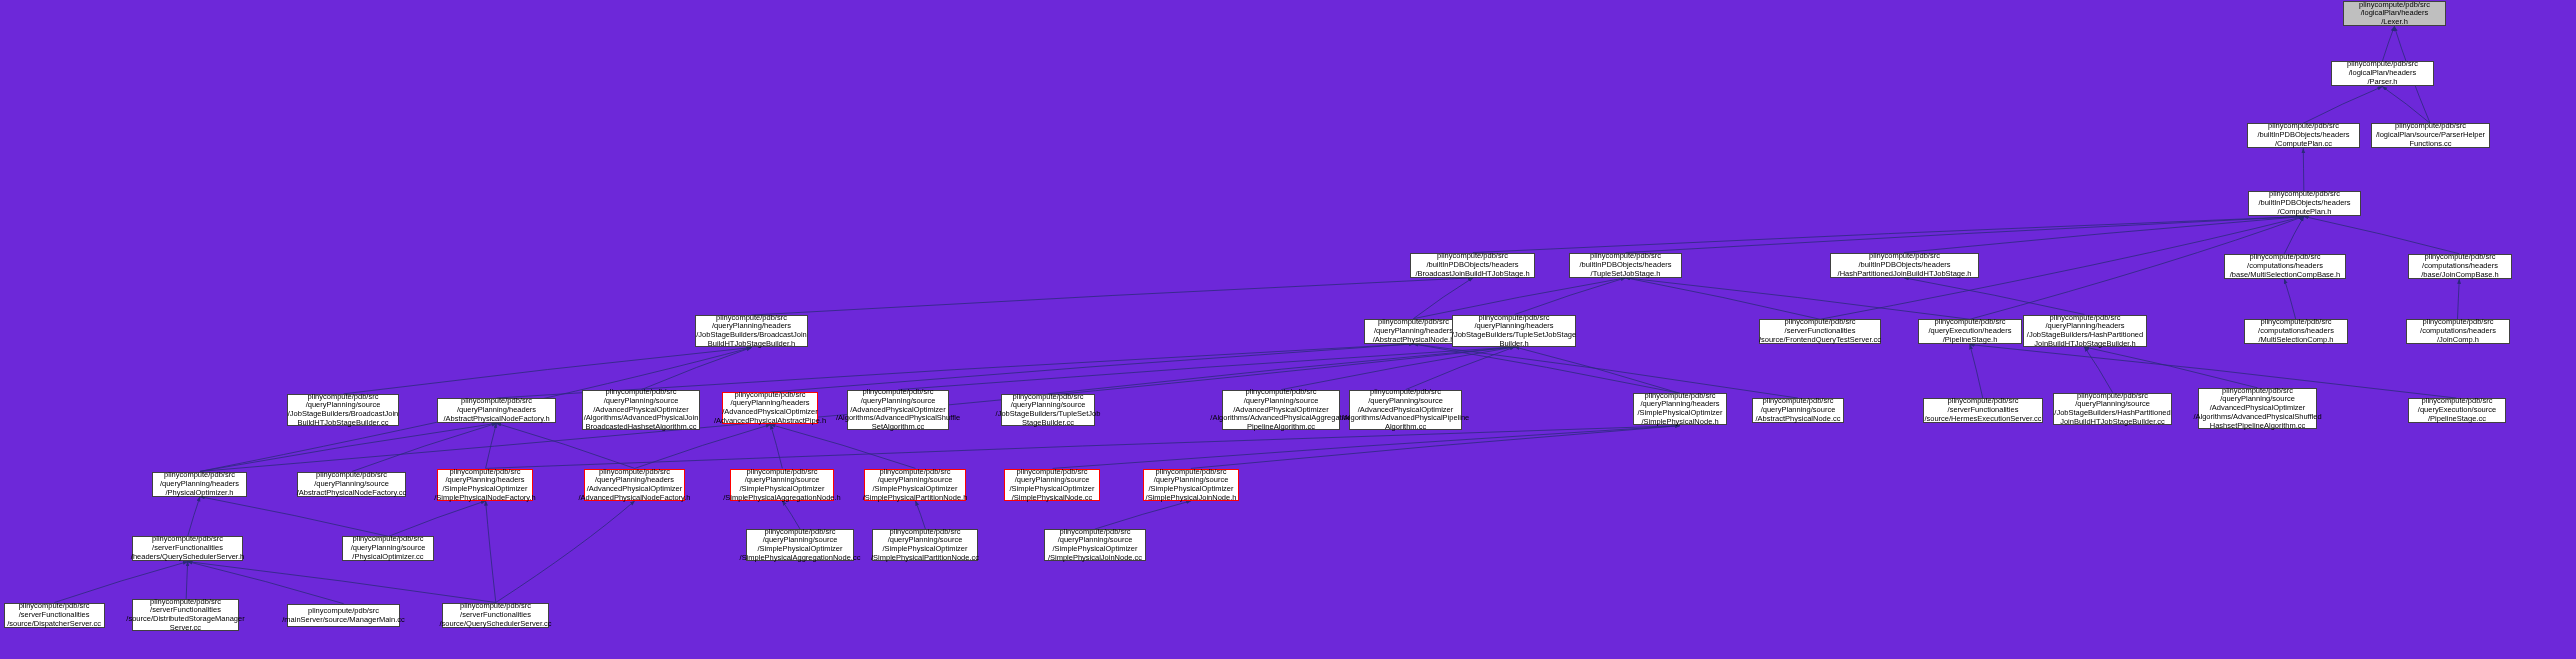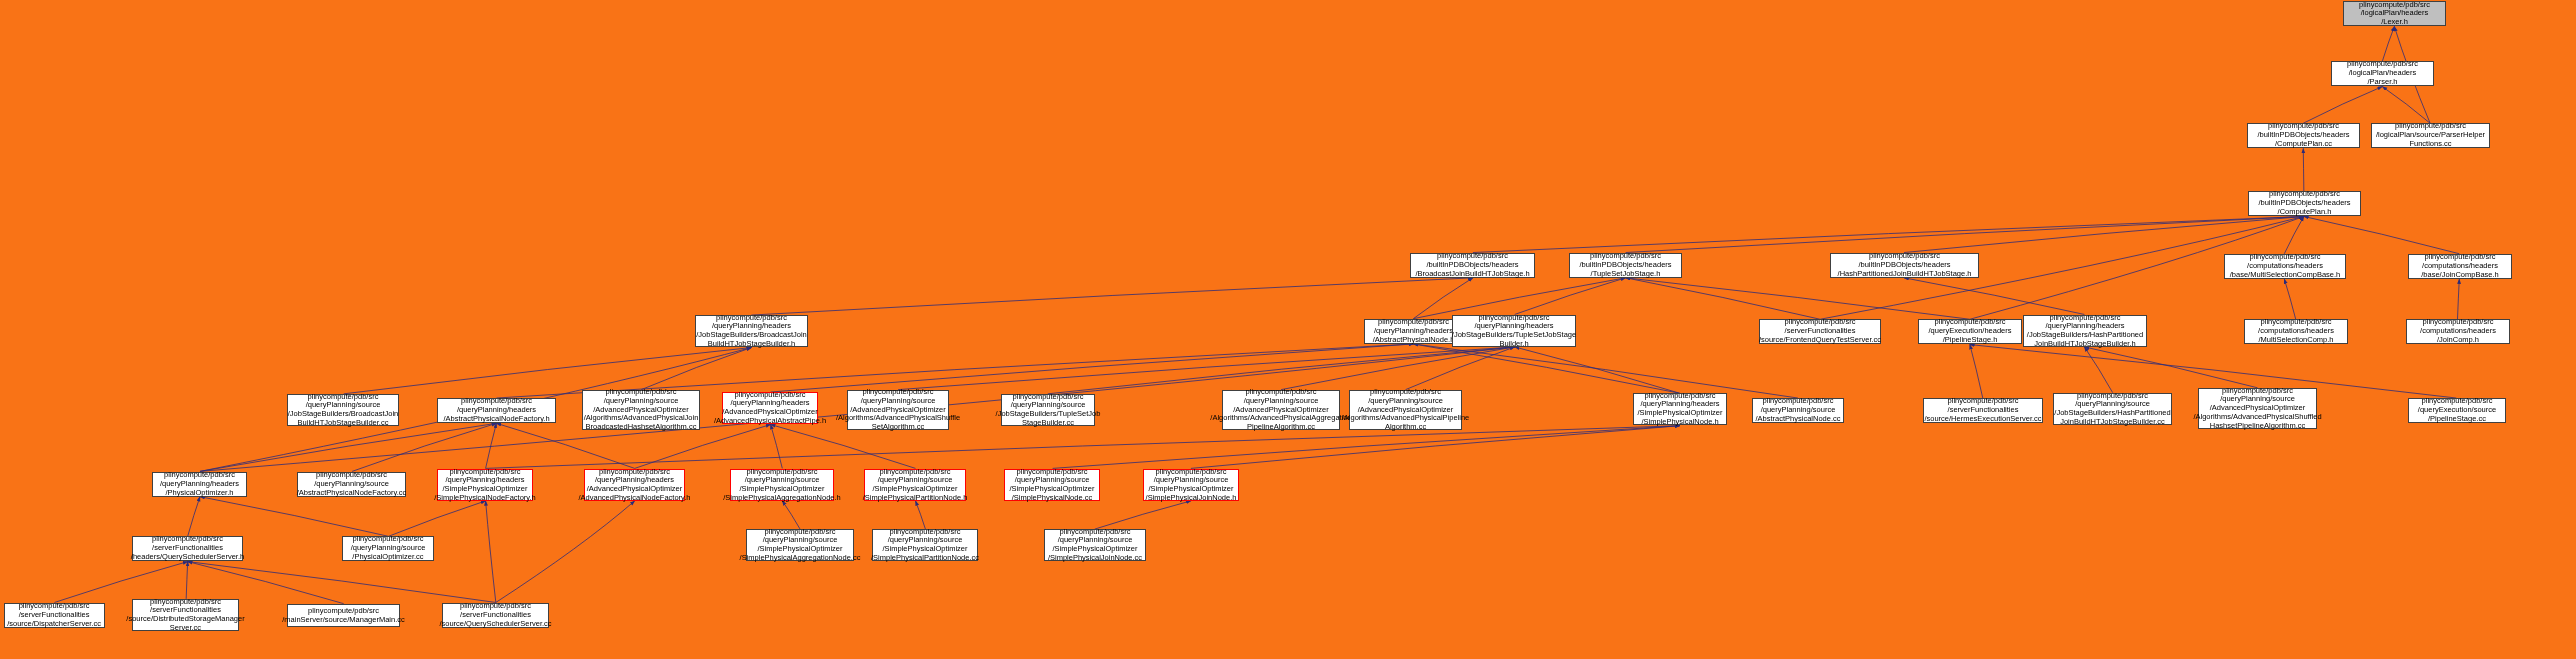--- a/index.html
+++ b/index.html
@@ -1,16 +1,16 @@
 <!DOCTYPE html>
 <html style="font-size:9.6px"><head>
 <meta charset="utf-8">
 <style>
   html,body{margin:0;padding:0;background:#ffffff;}
-  #canvas{position:relative;width:2576px;height:659px;background:#f97316;
+  #canvas{position:relative;width:2576px;height:659px;background:#6d28d9;
           font-family:"Liberation Sans",sans-serif;overflow:hidden;}
   #edges{position:absolute;left:0;top:0;width:2576px;height:659px;pointer-events:none;}
   .node{position:absolute;box-sizing:border-box;border:0.6px solid #404040;background:#ffffff;
         display:flex;align-items:center;justify-content:center;text-align:center;
         font-size:7.5px;line-height:8.7px;color:#000000;padding:1.2px 2.4px;white-space:pre-line;}
   .node.root{background:#bfbfbf;border-color:#404040;}
   .node.hl{border:1.2px solid #ff0000;}
 </style>
 </head>
 <body>

